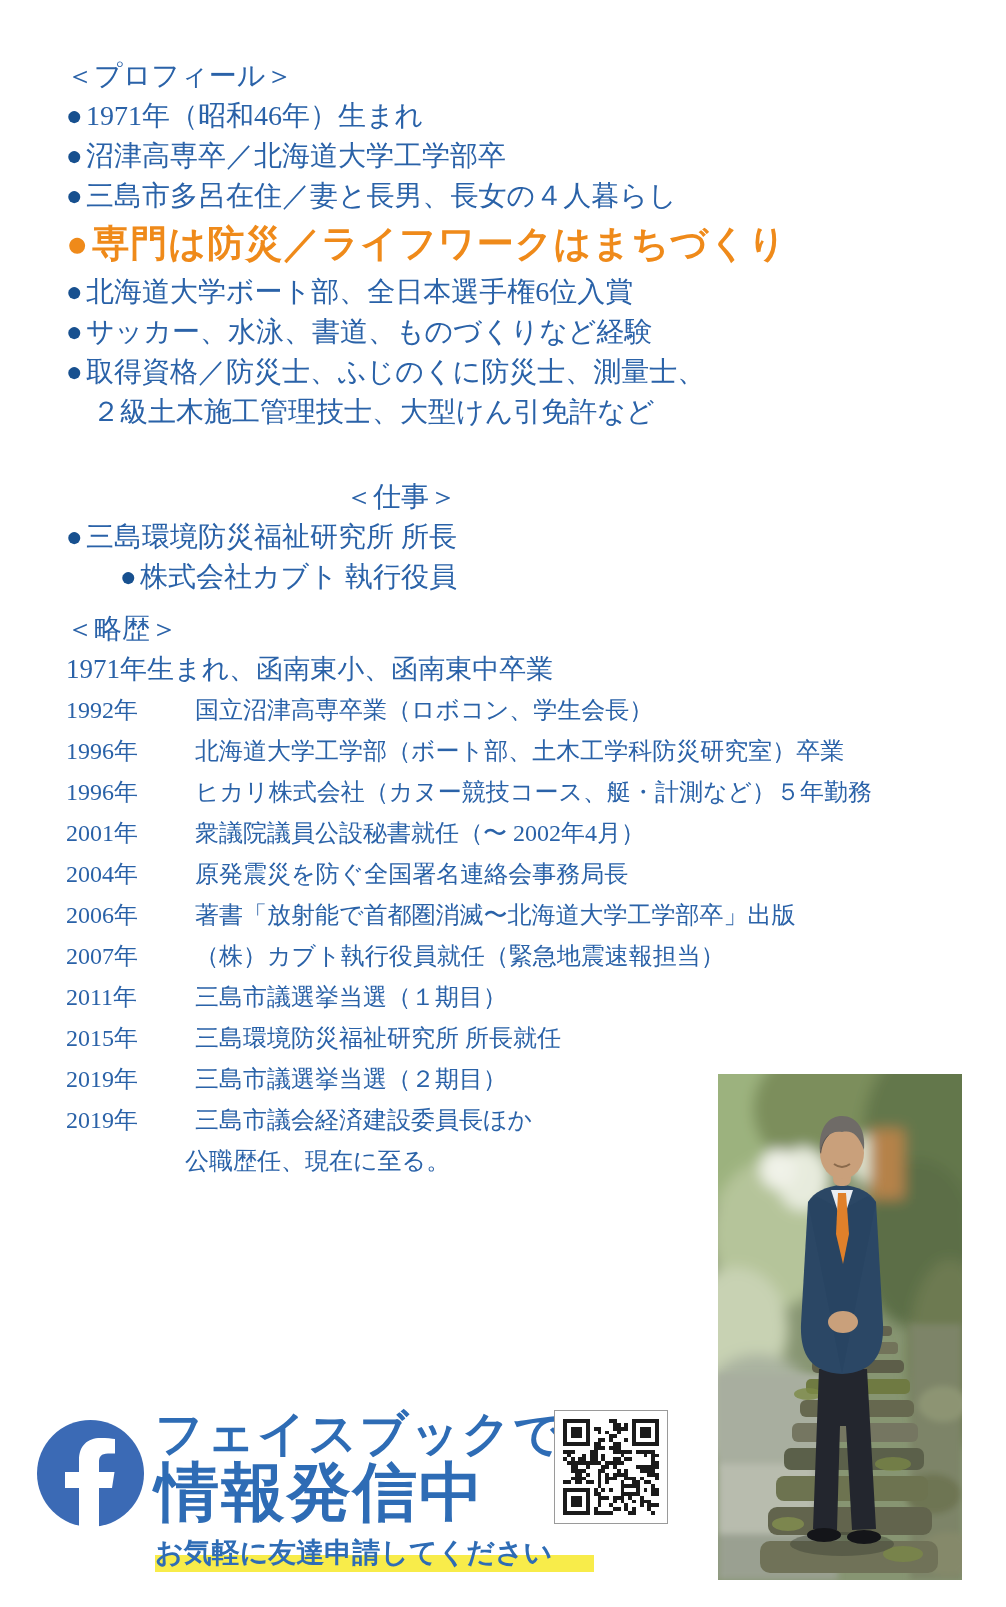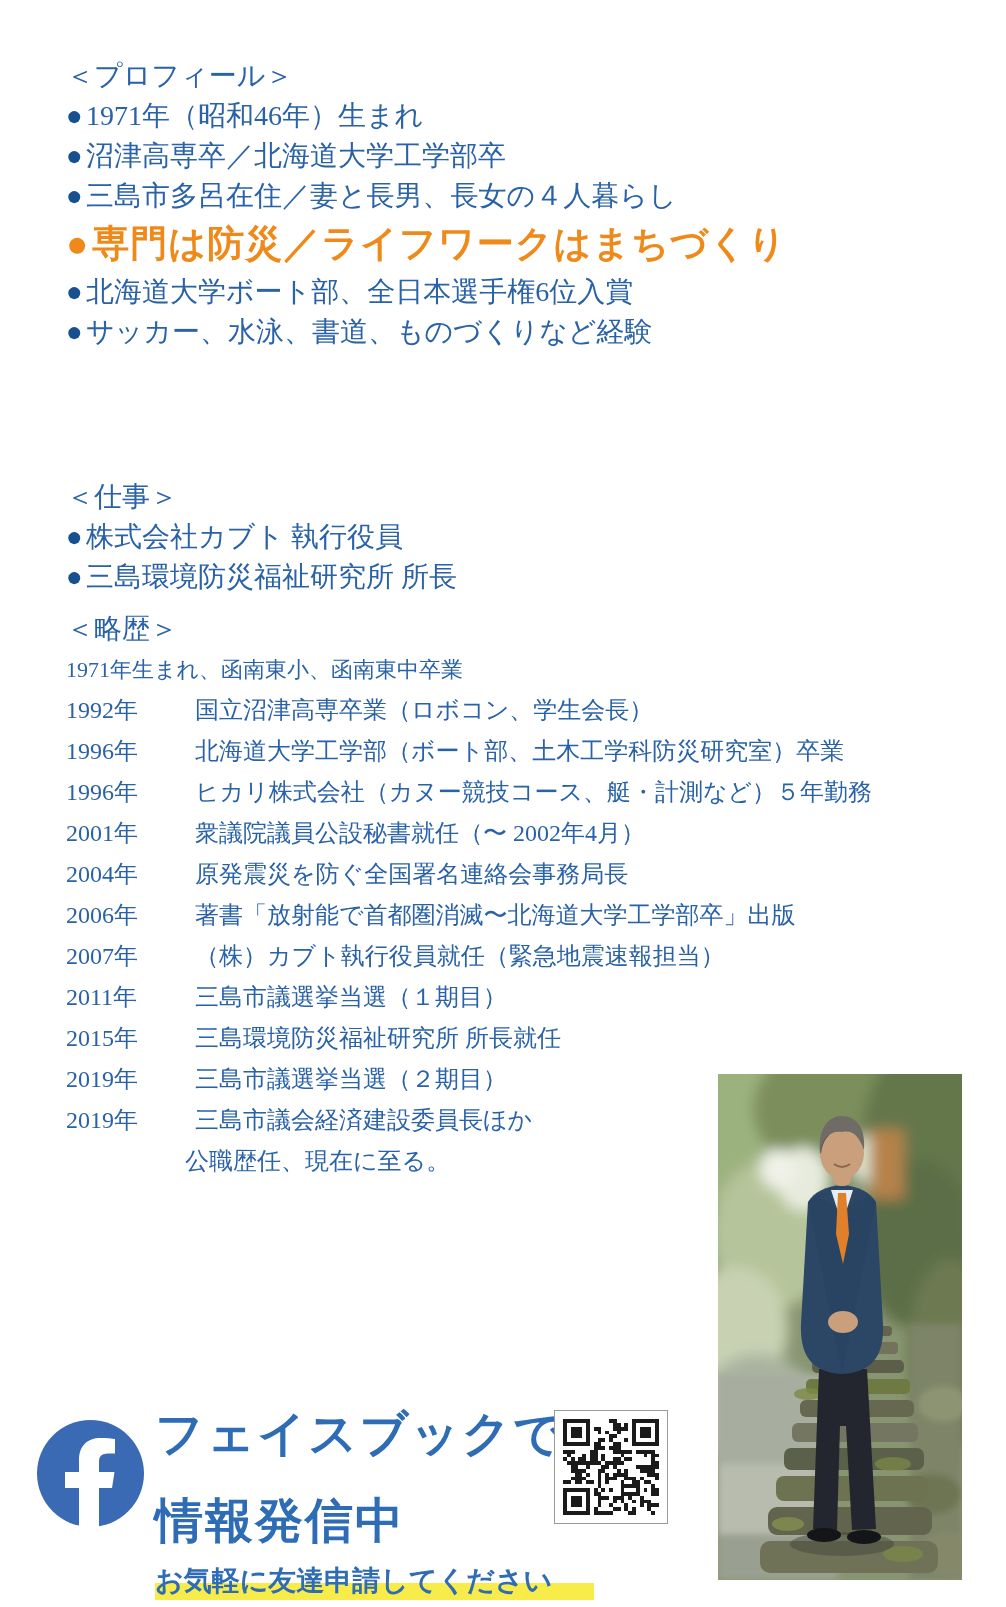--- a/index.html
+++ b/index.html
@@ -3,48 +3,48 @@
 <meta charset="utf-8">
 <style>
   html,body { margin:0; padding:0; background:#ffffff; }
   .page {
     position:relative; width:1006px; height:1607px; background:#ffffff;
     font-family:Liberation Serif, serif;
     color:#2a62a8; overflow:hidden;padding-left:48px;
   }
   section { position:absolute; left:66px; }
   .sec-profile { top:56px; }
-  .sec-work    { top:477px; }
+  .sec-work    { top:477px;text-align:right; }
   .sec-career  { top:609px; }
 
   h2.sec-heading {
     margin:0; font-size:28px; line-height:40px; font-weight:500; color:#2a62a8;
   }
   .line { font-size:28px; line-height:40px; font-weight:500; white-space:nowrap; }
   .bullet { color:#17508f; margin-right:3px; }
   .line.em { font-size:37px; line-height:56px; font-weight:700; color:#ef8a1a; letter-spacing:1px; }
   .line.em .bullet { color:#ef8a1a; }
   .cont { margin-left:26px; font-size:28px; line-height:40px; }
 
-  .career-intro { font-size:22px; line-height:41px; white-space:nowrap; }
+  .career-intro { font-size:27px; line-height:41px; white-space:nowrap; }
   .crow { font-size:24px; line-height:41px; white-space:nowrap; }
   .crow .year { display:inline-block; width:129px; }
   .crow .cont2 { margin-left:119px; }
 
   
   .photo {
     position:absolute; left:718px; top:1074px; width:244px; height:506px;
   }
   .photo svg { display:block; width:244px; height:506px; }
 
   
   .fb-badge { position:absolute; left:37px; top:1420px; width:107px; height:107px; }
   .fb-text { position:absolute; left:155px; top:1404px; color:#2e6cb5; }
   .fb-line1 { font-size:48px; line-height:60px; font-weight:800; letter-spacing:2px; white-space:nowrap; }
-  .fb-line2 { font-size:48px; line-height:58px; font-weight:800; letter-spacing:2px; white-space:nowrap;margin-top:28px; }
+  .fb-line2 { font-size:64px; line-height:58px; font-weight:800; letter-spacing:2px; white-space:nowrap; }
   .fb-line3 { margin-top:6px; font-size:28px; line-height:50px; font-weight:800; white-space:nowrap; }
   .fb-line3 .hl {
     padding:0 42px 4px 0;
     background:linear-gradient(to bottom, rgba(0,0,0,0) 52%, #f8ec4a 52%, #f8ec4a 100%);
   }
   .qr {
     position:absolute; left:554px; top:1410px; width:96px; height:96px;
     background:#ffffff; border:1px solid #9a9a9a; padding:8px;
   }
   .qr svg { display:block; width:96px; height:96px; }
@@ -81,34 +81,38 @@
         <div class="line">
           <span class="bullet">●</span><span>北海道大学ボート部、全日本選手権6位入賞</span>
           
         </div>
 
         <div class="line">
           <span class="bullet">●</span><span>サッカー、水泳、書道、ものづくりなど経験</span>
           
         </div>
 
+        <div class="line">
+          <span class="bullet">●</span><span>取得資格／防災士、ふじのくに防災士、測量士、</span>
+          <div class="cont">２級土木施工管理技士、大型けん引免許など</div>
+        </div>
 
     </div>
   </section>
 
   <section class="sec-work">
     <h2 class="sec-heading">＜仕事＞</h2>
     <div>
 
         <div class="line">
+          <span class="bullet">●</span><span>三島環境防災福祉研究所 所長</span>
+        </div>
+
+        <div class="line">
           <span class="bullet">●</span><span>株式会社カブト 執行役員</span>
-        </div>
-
-        <div class="line">
-          <span class="bullet">●</span><span>三島環境防災福祉研究所 所長</span>
         </div>
 
     </div>
   </section>
 
   <section class="sec-career">
     <h2 class="sec-heading">＜略歴＞</h2>
     <div class="career-intro">1971年生まれ、函南東小、函南東中卒業</div>
     <div>
 

